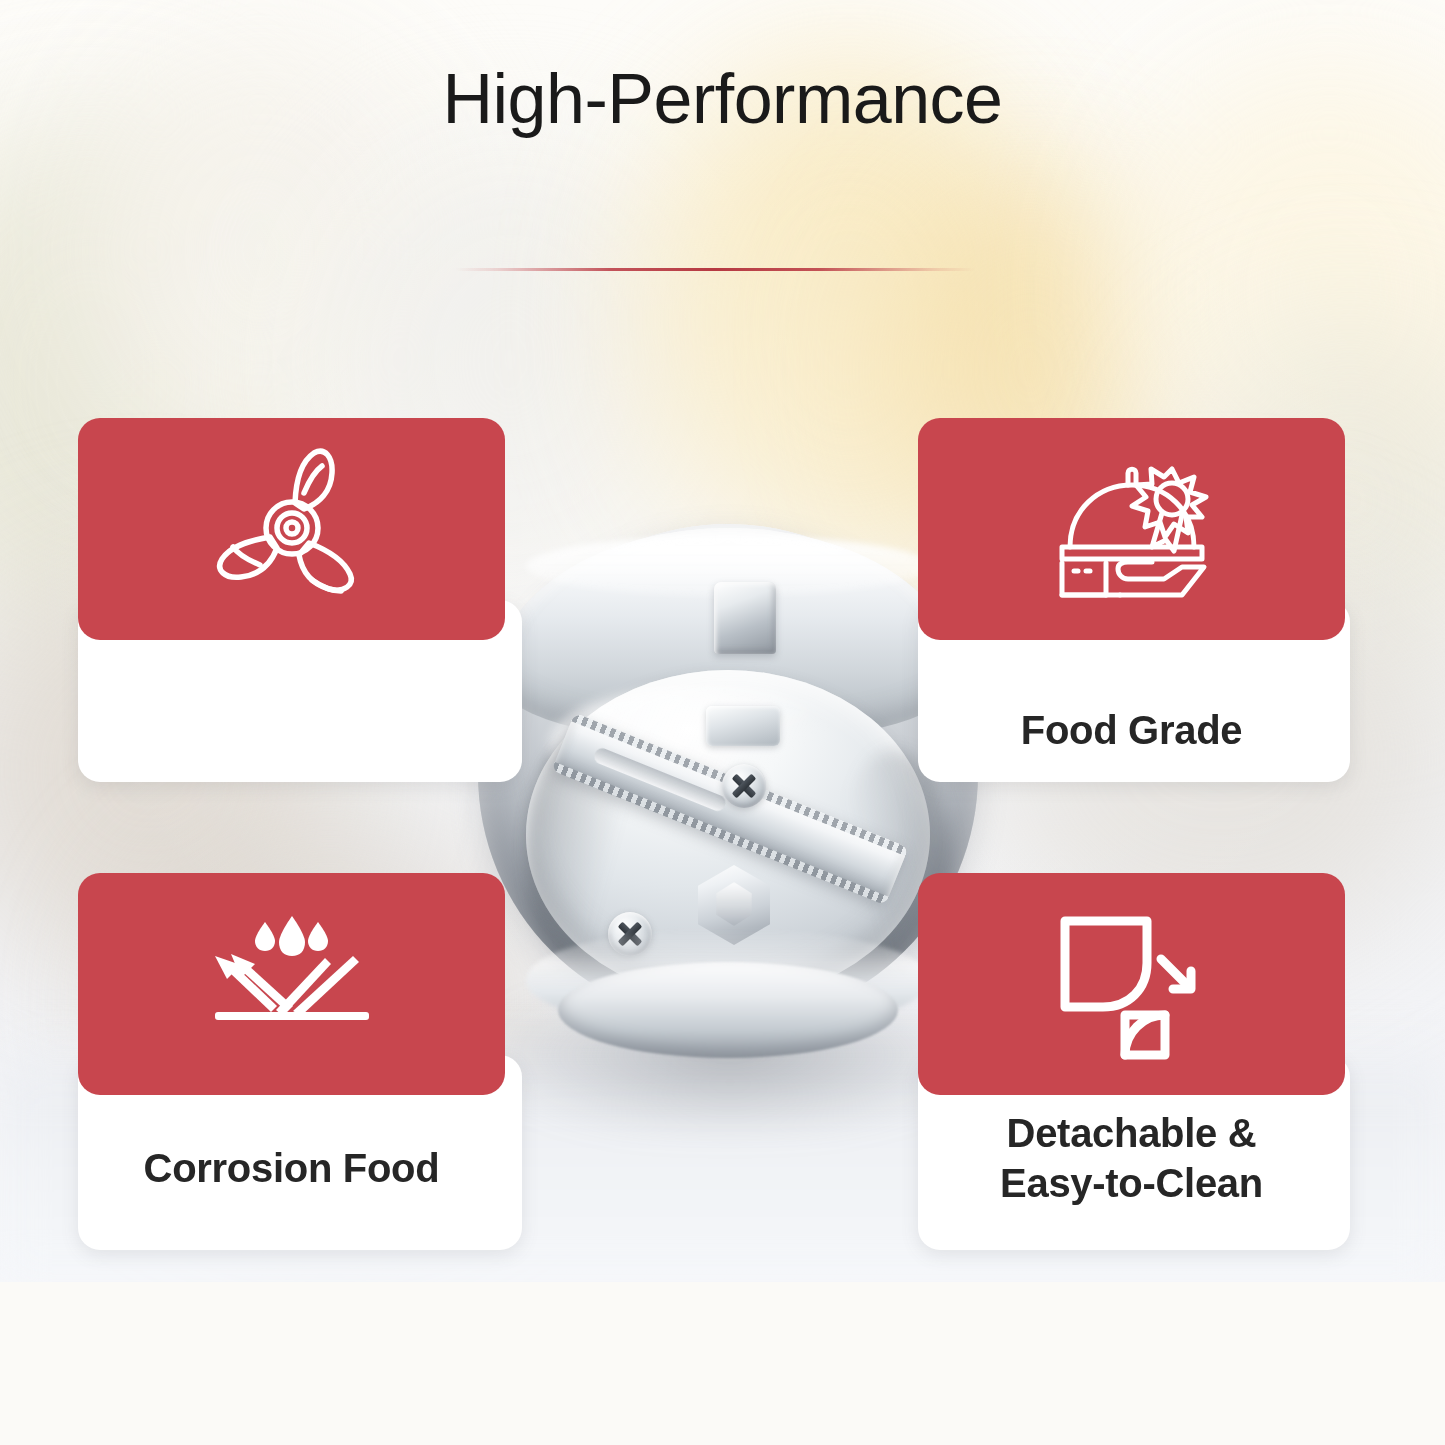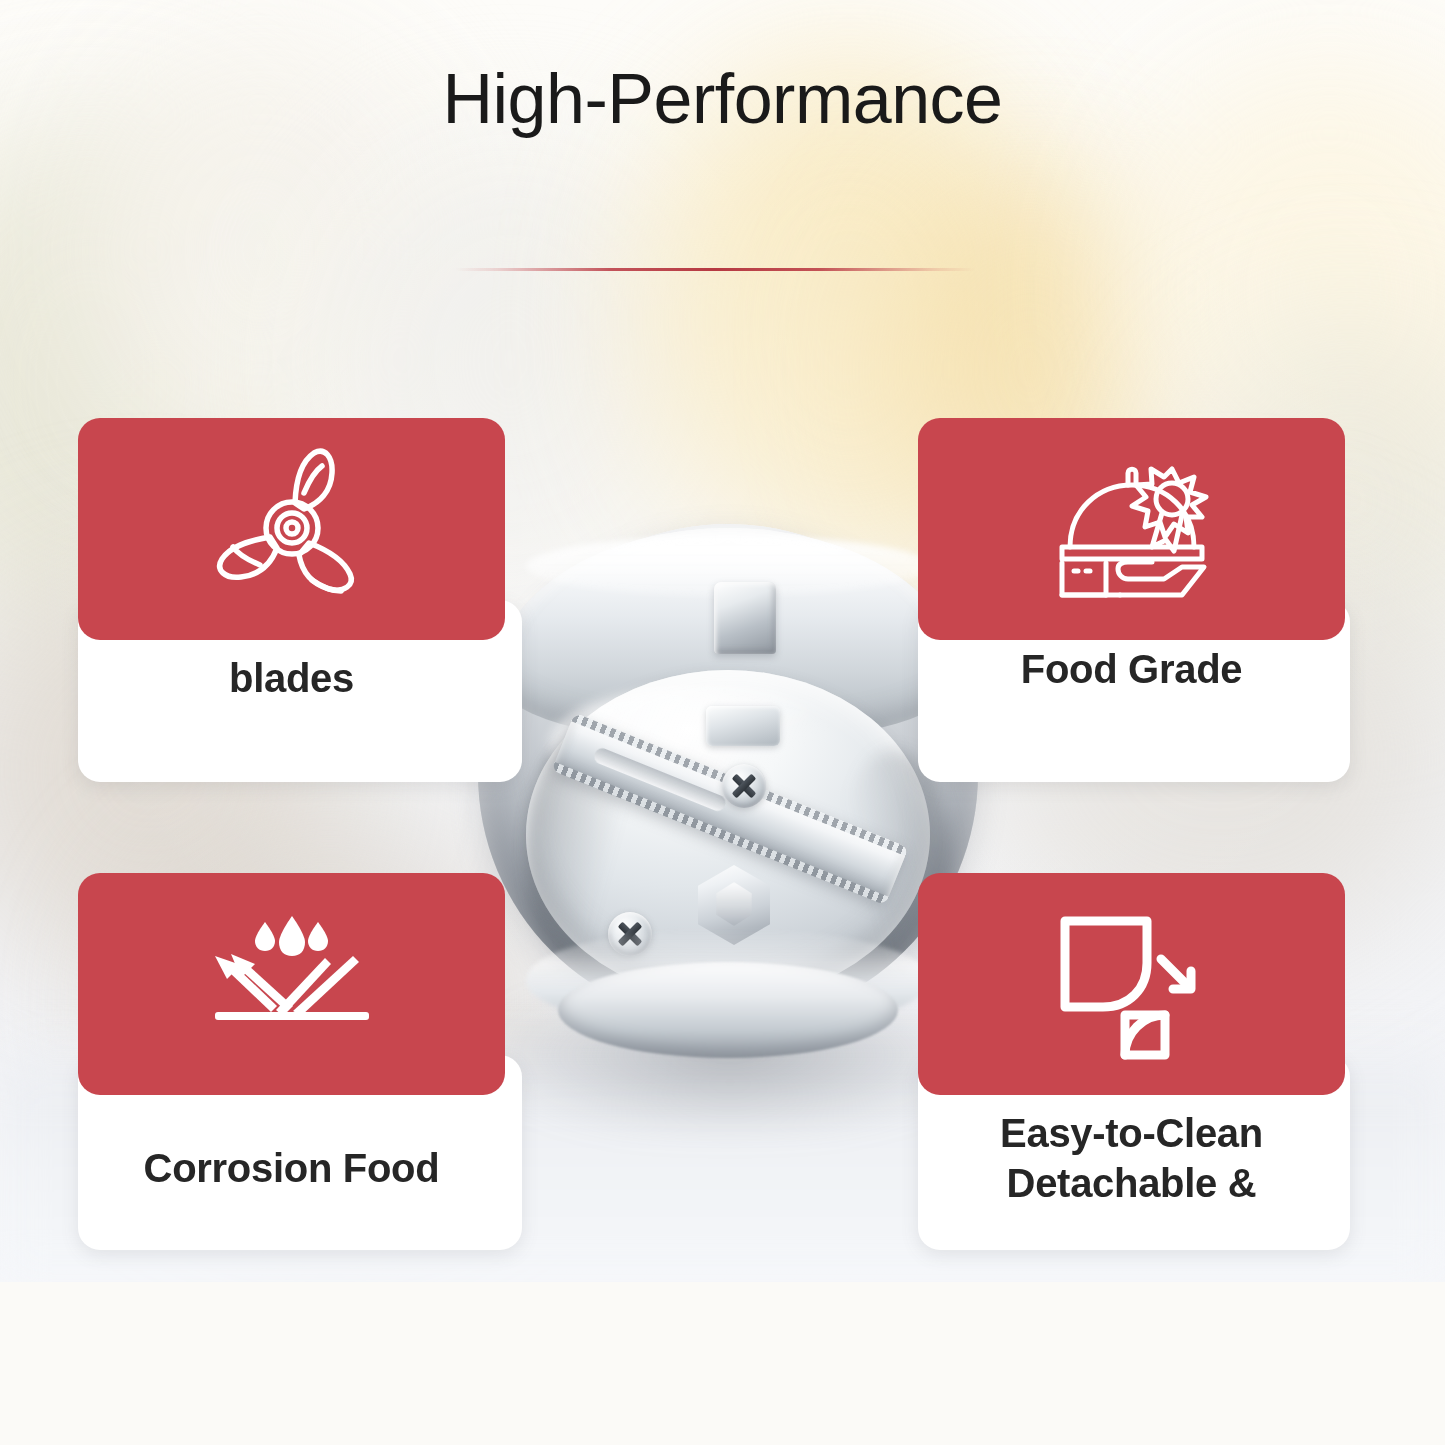--- a/index.html
+++ b/index.html
@@ -119,21 +119,21 @@
   .card-label{position:absolute;left:0;right:0;text-align:center;
     font-weight:bold;color:#262626;font-size:40px;line-height:1.25;letter-spacing:-.3px;}
 
   
   .card-tl .card-white{left:78px;top:600px;width:444px;height:182px;border-radius:22px;}
   .card-tl .card-red  {left:78px;top:418px;width:427px;height:222px;border-radius:22px;}
   .card-tl .card-label{left:78px;top:653px;width:427px;}
 
   .card-tr .card-white{left:918px;top:600px;width:432px;height:182px;border-radius:22px;}
   .card-tr .card-red  {left:918px;top:418px;width:427px;height:222px;border-radius:22px;}
-  .card-tr .card-label{left:918px;top:644px;width:427px;}
+  .card-tr .card-label{left:918px;top:705px;width:427px;}
 
   .card-bl .card-white{left:78px;top:1055px;width:444px;height:195px;border-radius:22px;}
   .card-bl .card-red  {left:78px;top:873px;width:427px;height:222px;border-radius:22px;}
   .card-bl .card-label{left:78px;top:1143px;width:427px;}
 
   .card-br .card-white{left:918px;top:1055px;width:432px;height:195px;border-radius:22px;}
   .card-br .card-red  {left:918px;top:873px;width:427px;height:222px;border-radius:22px;}
   .card-br .card-label{left:918px;top:1108px;width:427px;}
 
   .icon-wrap{position:absolute;display:flex;align-items:center;justify-content:center;}
@@ -210,21 +210,20 @@
         <path d="M112 50 C117 38 123 28 130 23"></path>
 
         <path d="M78 94 C54 98 38 104 30 116 C23 127 33 136 49 134 C67 132 79 121 85 105 Z"></path>
         <path d="M68 122 C56 117 46 111 41 104"></path>
 
         <path d="M117 100 C138 108 152 118 158 131 C163 142 152 150 137 146 C120 141 110 129 107 112 Z"></path>
         <path d="M120 137 C130 144 140 148 149 148"></path>
       </svg>
     </div>
     <div class="card-label">
-      <div>blades</div>
     </div>
   </div>
 
   <div class="card card-tr">
     <div class="card-white"></div>
     <div class="card-red"></div>
     <div class="icon-wrap">
       <svg width="200" height="170" viewBox="0 0 200 170" fill="none" stroke="#ffffff" stroke-width="5" stroke-linecap="round" stroke-linejoin="round">
 
         <path d="M38 104 C38 67 66 42 100 42 C134 42 162 67 162 104"></path>
@@ -290,18 +289,18 @@
         <path d="M28 18 L110 18 L110 60 C110 86 92 104 66 104 L28 104 Z"></path>
 
         <path d="M88 112 L128 112 L128 152 L88 152 C88 152 88 112 88 112 Z"></path>
         <path d="M128 112 C106 112 88 130 88 152"></path>
 
         <path d="M124 56 L152 84" stroke-width="9"></path>
         <path d="M136 86 L154 86 L154 68" stroke-width="9"></path>
       </svg>
     </div>
     <div class="card-label">
+      <div>Detachable &amp;</div>
       <div>Easy-to-Clean</div>
-      <div>Detachable &amp;</div>
     </div>
   </div>
 
 </div>
 
 </body></html>

